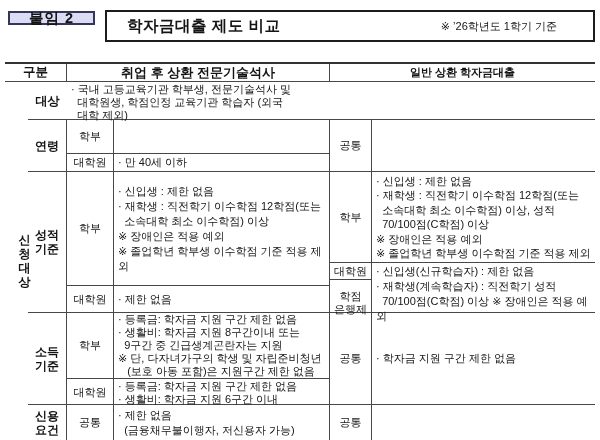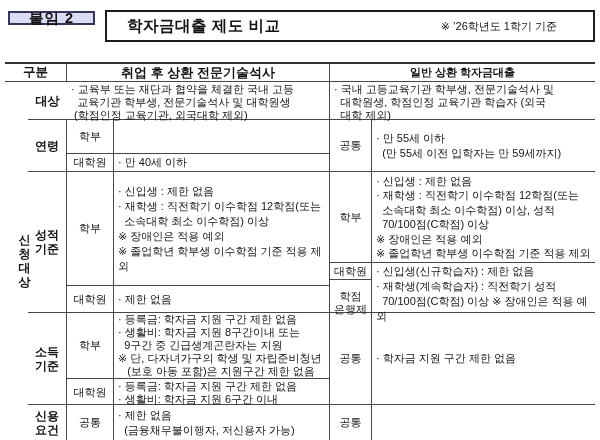--- a/index.html
+++ b/index.html
@@ -108,27 +108,20 @@
     <div class="hc hc2 br">취업 후 상환 전문기술석사</div>
     <div class="hc hc3">일반 상환 학자금대출</div>
   </div>
 
   <div class="tbody">
     <div class="groupcol">신청
 대상</div>
 
     <div class="band b-target bb lh13">
       <div class="lbl">대상</div>
-      <div class="half-l br">
-        <div class="subrow grow">
-          <div class="content">· 교육부 또는 재단과 협약을 체결한 국내 고등
-  교육기관 학부생, 전문기술석사 및 대학원생
- (학점인정 교육기관, 외국대학 제외)</div>
-        </div>
-      </div>
       <div class="half-r">
         <div class="subrow grow">
           <div class="content">· 국내 고등교육기관 학부생, 전문기술석사 및
   대학원생, 학점인정 교육기관 학습자 (외국
   대학 제외)</div>
         </div>
       </div>
     </div>
 
     <div class="band b-age bb lh15">
@@ -138,22 +131,20 @@
           <div class="sub sub-l br">학부</div>
         </div>
         <div class="subrow grow">
           <div class="sub sub-l br">대학원</div>
           <div class="content">· 만 40세 이하</div>
         </div>
       </div>
       <div class="half-r">
         <div class="subrow grow">
           <div class="sub sub-r br">공통</div>
-          <div class="content">· 만 55세 이하
-  (만 55세 이전 입학자는 만 59세까지)</div>
         </div>
       </div>
     </div>
 
     <div class="band b-grade bb">
       <div class="lbl br">성적
 기준</div>
       <div class="half-l br">
         <div class="subrow h114 bb lh15">
           <div class="sub sub-l br">학부</div>

